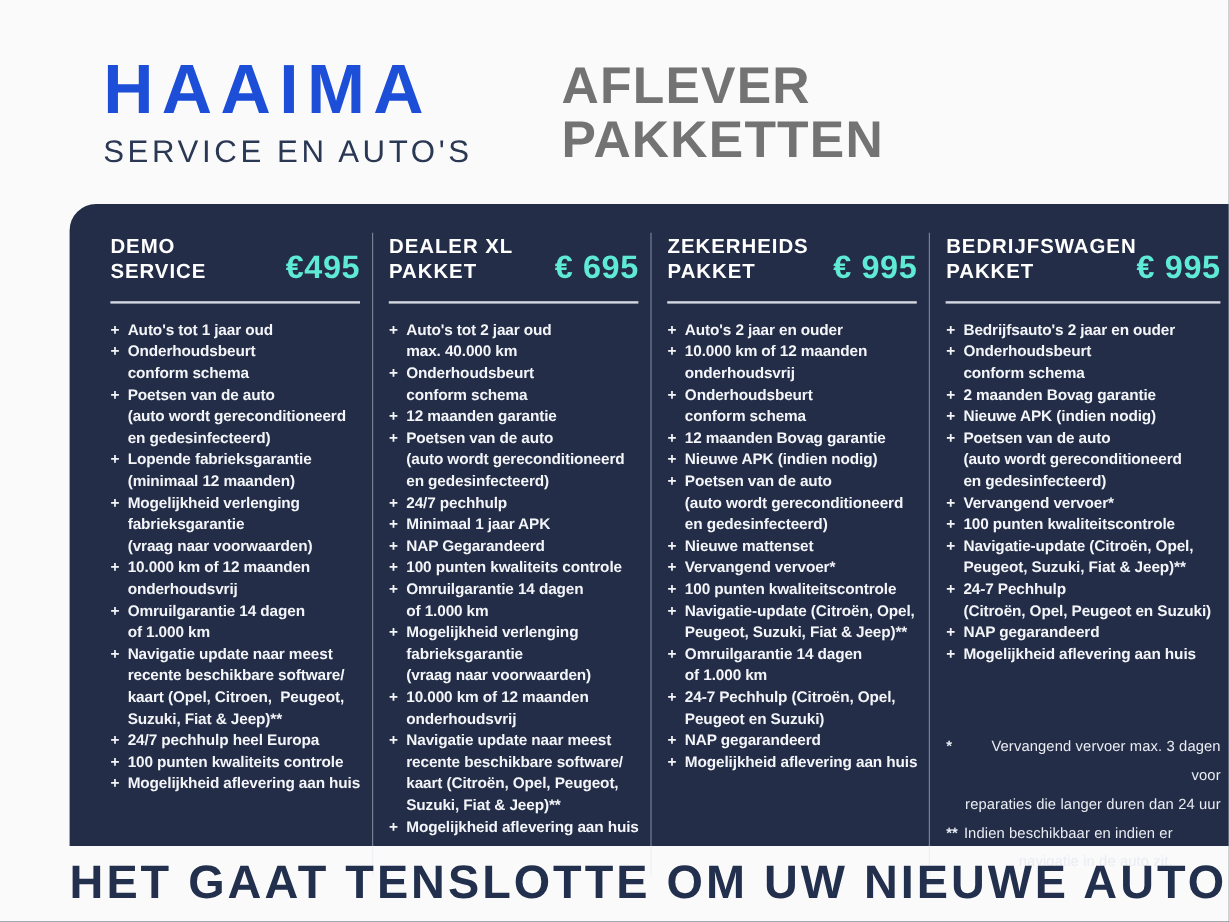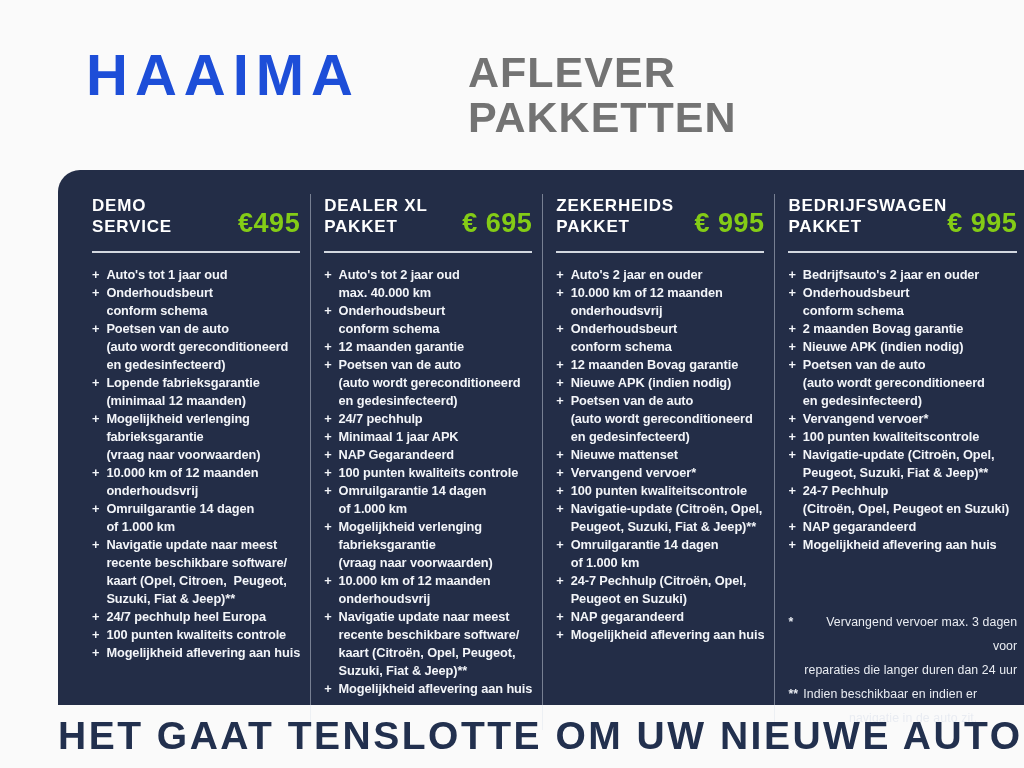--- a/index.html
+++ b/index.html
@@ -46,21 +46,21 @@
 
   .pkg-head {
     display: flex; justify-content: space-between; align-items: flex-end;
     min-height: 44px;
   }
   .pkg-title {
     font-size: 17px; font-weight: bold; color: #ffffff;
     letter-spacing: 0.8px; line-height: 1.28; white-space: pre-line;
   }
   .pkg-price {
-    font-size: 27px; font-weight: bold; color: #84cc16;
+    font-size: 27px; font-weight: bold; color: #5eead4;
     letter-spacing: 0.5px; line-height: 1; padding-bottom: 1px;
     white-space: pre;
   }
   .pkg-rule {
     height: 2px; background: #e3e7ee; opacity: 0.92;
     margin: 13px 0 13px 0;
   }
   .pkg-items { list-style: none; }
   .item {
     display: flex; gap: 7px;
@@ -87,20 +87,21 @@
     letter-spacing: 2.5px; white-space: nowrap;
   }
 </style>
 </head>
 <body>
 
 <div class="page">
 
   <div class="logo-block">
     <div class="logo-name">HAAIMA</div>
+    <div class="logo-sub">SERVICE EN AUTO'S</div>
   </div>
 
   <div class="heading">AFLEVER
 PAKKETTEN</div>
 
   <div class="panel">
     <div class="columns">
 
       <section class="col">
         <header class="pkg-head">

